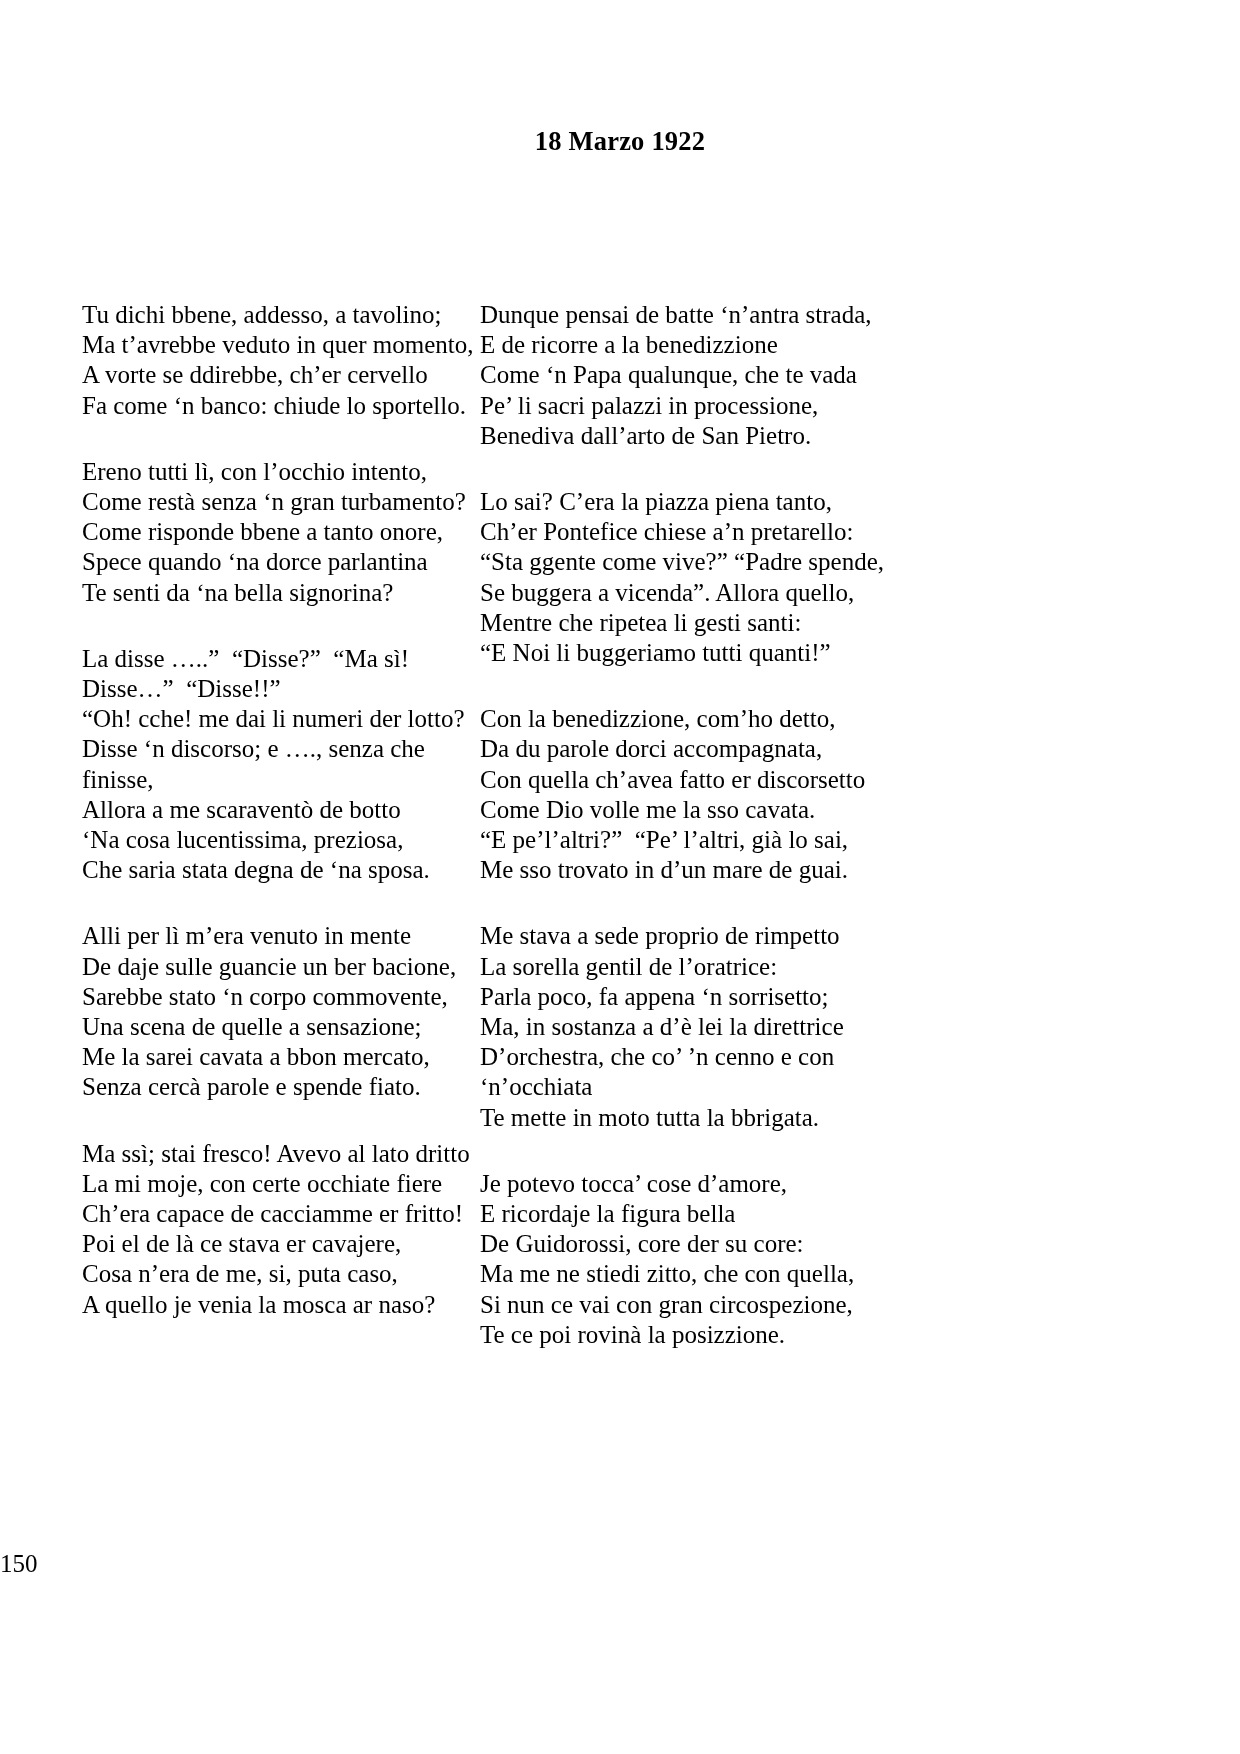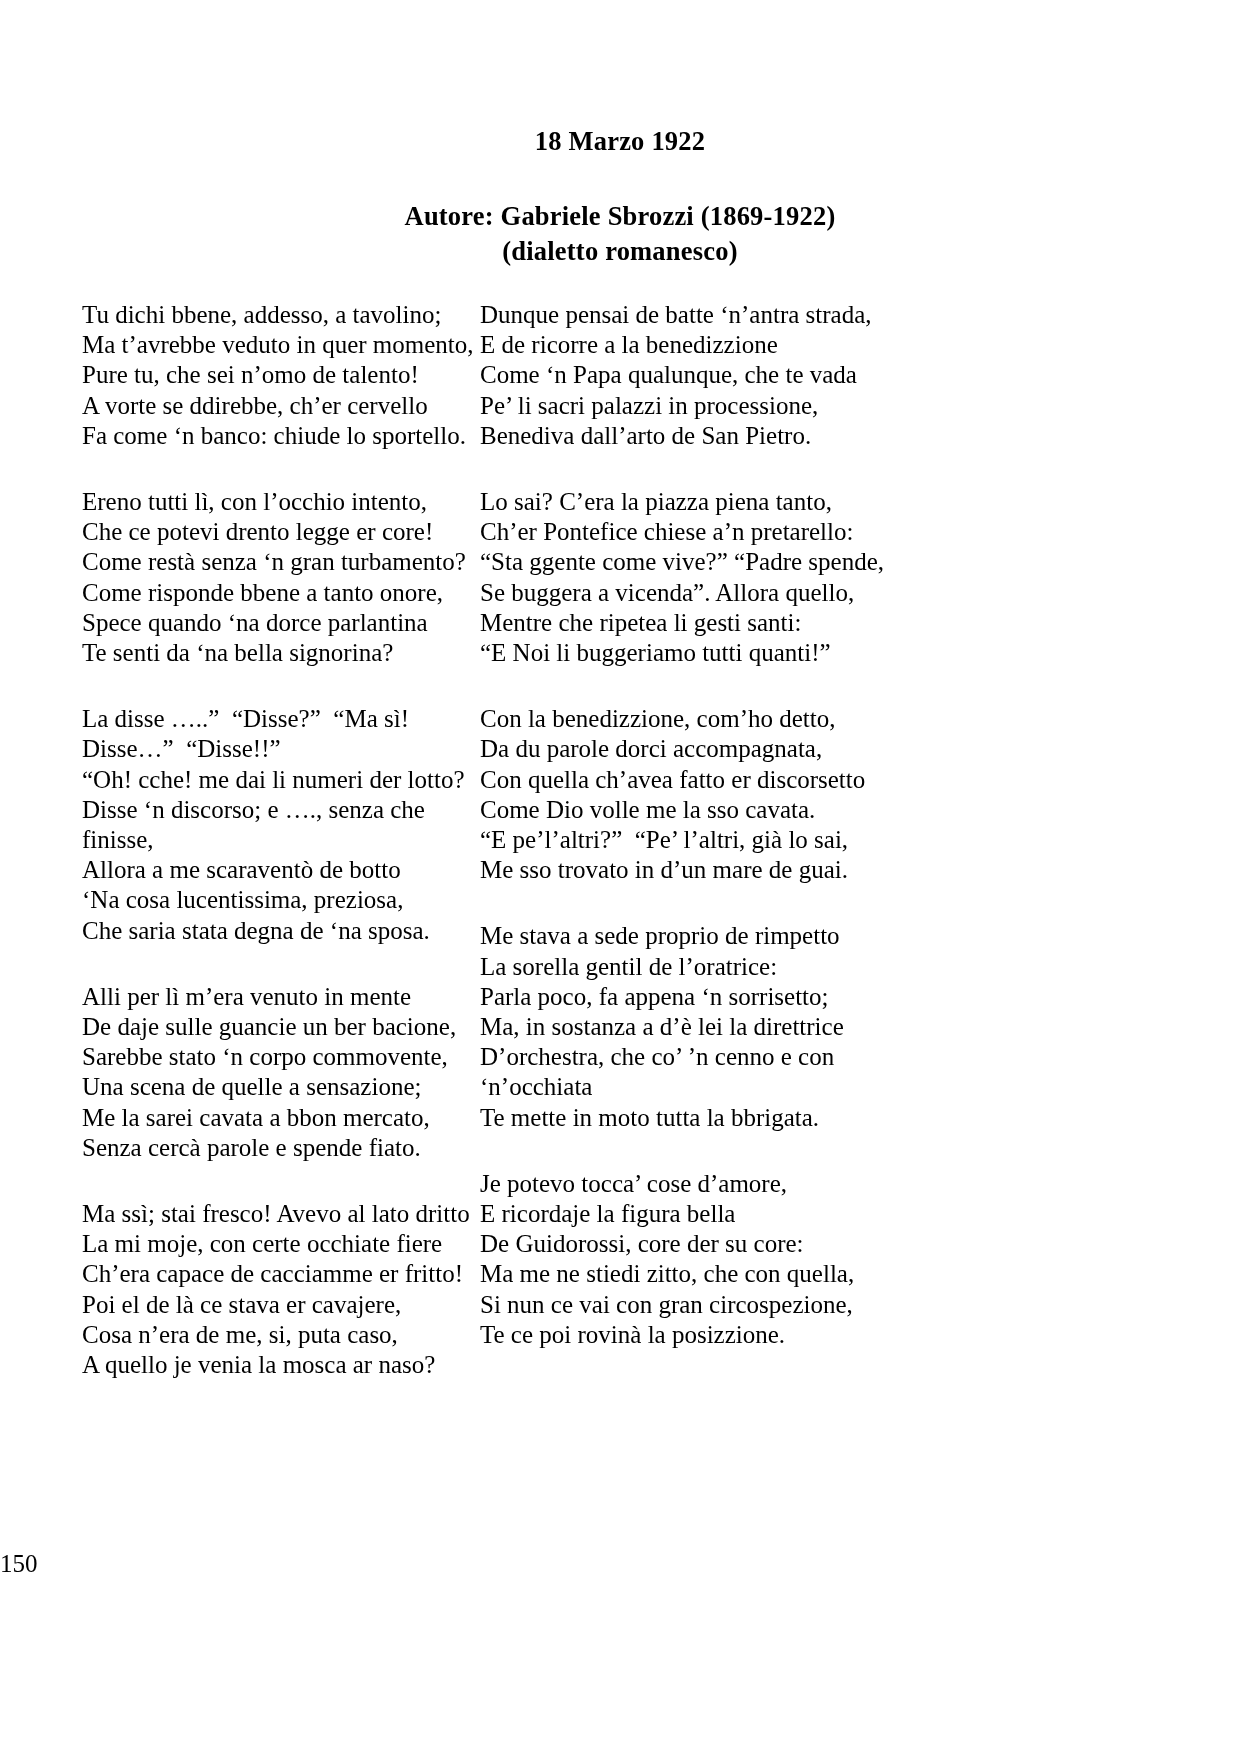--- a/index.html
+++ b/index.html
@@ -97,38 +97,32 @@
     line-height: 1;
   }
 </style>
 </head>
 <body>
 
 <div class="page">
 
   <div class="heading">
     <div class="doc-title">18 Marzo 1922</div>
-    <div class="author-block">
-      <div class="author-line">Autore: Gabriele Sbrozzi (1869-1922)</div>
-      <div class="dialect-line">(dialetto romanesco)</div>
-    </div>
   </div>
 
   <div class="columns">
     <div class="column column-left">
         <div class="stanza">
           <div class="verse">Tu dichi bbene, addesso, a tavolino;</div>
           <div class="verse">Ma t’avrebbe veduto in quer momento,</div>
-          <div class="verse">Pure tu, che sei n’omo de talento!</div>
           <div class="verse">A vorte se ddirebbe, ch’er cervello</div>
           <div class="verse">Fa come ‘n banco: chiude lo sportello.</div>
         </div>
         <div class="stanza">
           <div class="verse">Ereno tutti lì, con l’occhio intento,</div>
-          <div class="verse">Che ce potevi drento legge er core!</div>
           <div class="verse">Come restà senza ‘n gran turbamento?</div>
           <div class="verse">Come risponde bbene a tanto onore,</div>
           <div class="verse">Spece quando ‘na dorce parlantina</div>
           <div class="verse">Te senti da ‘na bella signorina?</div>
         </div>
         <div class="stanza">
           <div class="verse">La disse …..”  “Disse?”  “Ma sì!</div>
           <div class="verse">Disse…”  “Disse!!”</div>
           <div class="verse">“Oh! cche! me dai li numeri der lotto?</div>
           <div class="verse">Disse ‘n discorso; e …., senza che</div>

